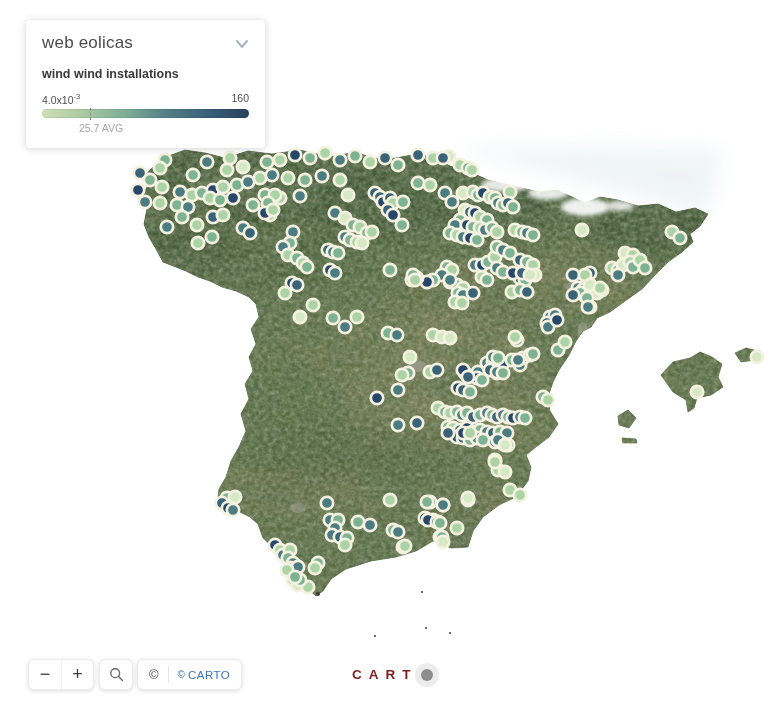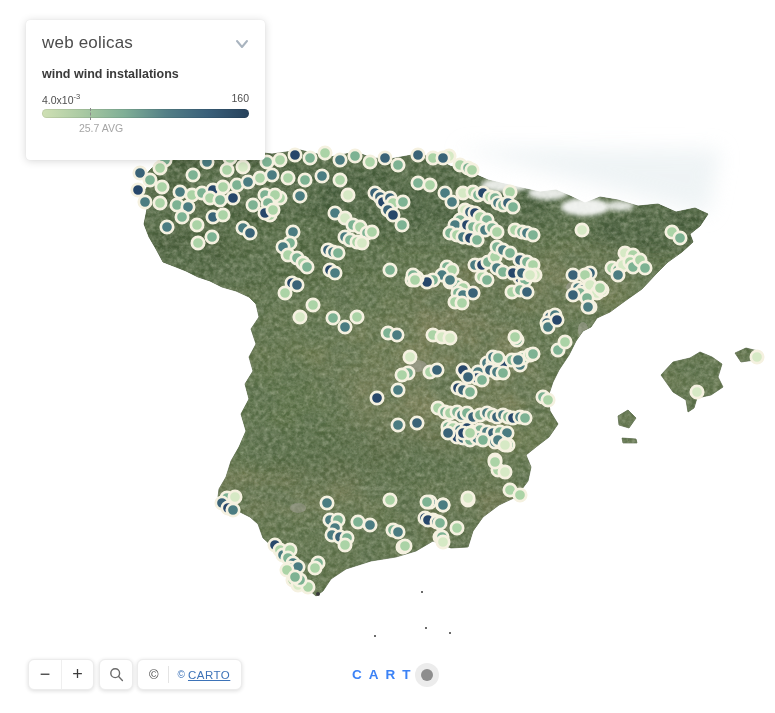--- a/index.html
+++ b/index.html
@@ -7,21 +7,21 @@
     width:775px;height:713px;position:relative;overflow:hidden;
     background:#ffffff;font-family:"Liberation Sans",sans-serif;
     -webkit-font-smoothing:antialiased;
   }
   .map-stage{position:absolute;inset:0;}
   .map-stage svg{display:block;}
 
   
   .legend{
     position:absolute;left:26px;top:20px;width:207px;
-    background:#fff;border-radius:4px;padding:13px 16px 24px;
+    background:#fff;border-radius:4px;padding:13px 16px 12px;
     box-shadow:0 1px 8px rgba(0,0,0,.16), 0 0 1px rgba(0,0,0,.1);
     z-index:5;
   }
   .legend-head{display:flex;align-items:center;justify-content:space-between;}
   .legend-title{font-size:17px;color:#4c4c4c;letter-spacing:.2px;}
   .legend-chevron{width:14px;height:10px;cursor:pointer;flex:0 0 auto;margin-top:2px;}
   .layer-label{margin-top:14px;font-size:12.5px;font-weight:bold;color:#3a3a3a;}
   .scale-labels{display:flex;justify-content:space-between;align-items:flex-start;
     margin-top:11px;font-size:10.5px;color:#4e4e4e;gap:18px;}
   .scale-labels sup{font-size:7.5px;}
@@ -44,28 +44,28 @@
     width:32px;background:none;border:none;margin:0;padding:0;cursor:pointer;
     display:flex;align-items:center;justify-content:center;
     font-size:18px;font-weight:300;color:#3c3c3c;font-family:inherit;
   }
   .ctrl-btn + .ctrl-btn{border-left:1px solid #efefef;}
   .attr-sep{width:1px;height:17px;background:#e4e4e4;margin:0 9px;}
   .copy-sym{font-size:13px;color:#4b4b4b;}
   .attr-link{color:#3d73b8;text-decoration:none;display:flex;align-items:center;gap:3px;
     font-size:11.5px;}
   .attr-link .link-copy{font-size:10px;color:#3d73b8;}
-  .attr-link .link-text{text-decoration:underline;letter-spacing:.5px;}
+  .attr-link .link-text{letter-spacing:.5px;}
 
   
   .watermark{
     position:absolute;left:352px;top:663px;display:flex;align-items:center;z-index:4;
   }
   .watermark-text{
-    color:#3b82f6;font-weight:bold;font-size:13.5px;letter-spacing:7px;line-height:22px;
+    color:#7f1d1d;font-weight:bold;font-size:13.5px;letter-spacing:7px;line-height:22px;
   }
   .watermark-logo{width:24px;height:24px;border-radius:50%;background:#ececec;
     display:flex;align-items:center;justify-content:center;margin-left:-3px;}
   .watermark-logo::after{content:"";width:12px;height:12px;border-radius:50%;background:#8d8d8d;}
 </style>
 </head>
 <body>
 
 <div class="map-stage">
   <svg width="775" height="713" viewBox="0 0 775 713" xmlns="http://www.w3.org/2000/svg">

